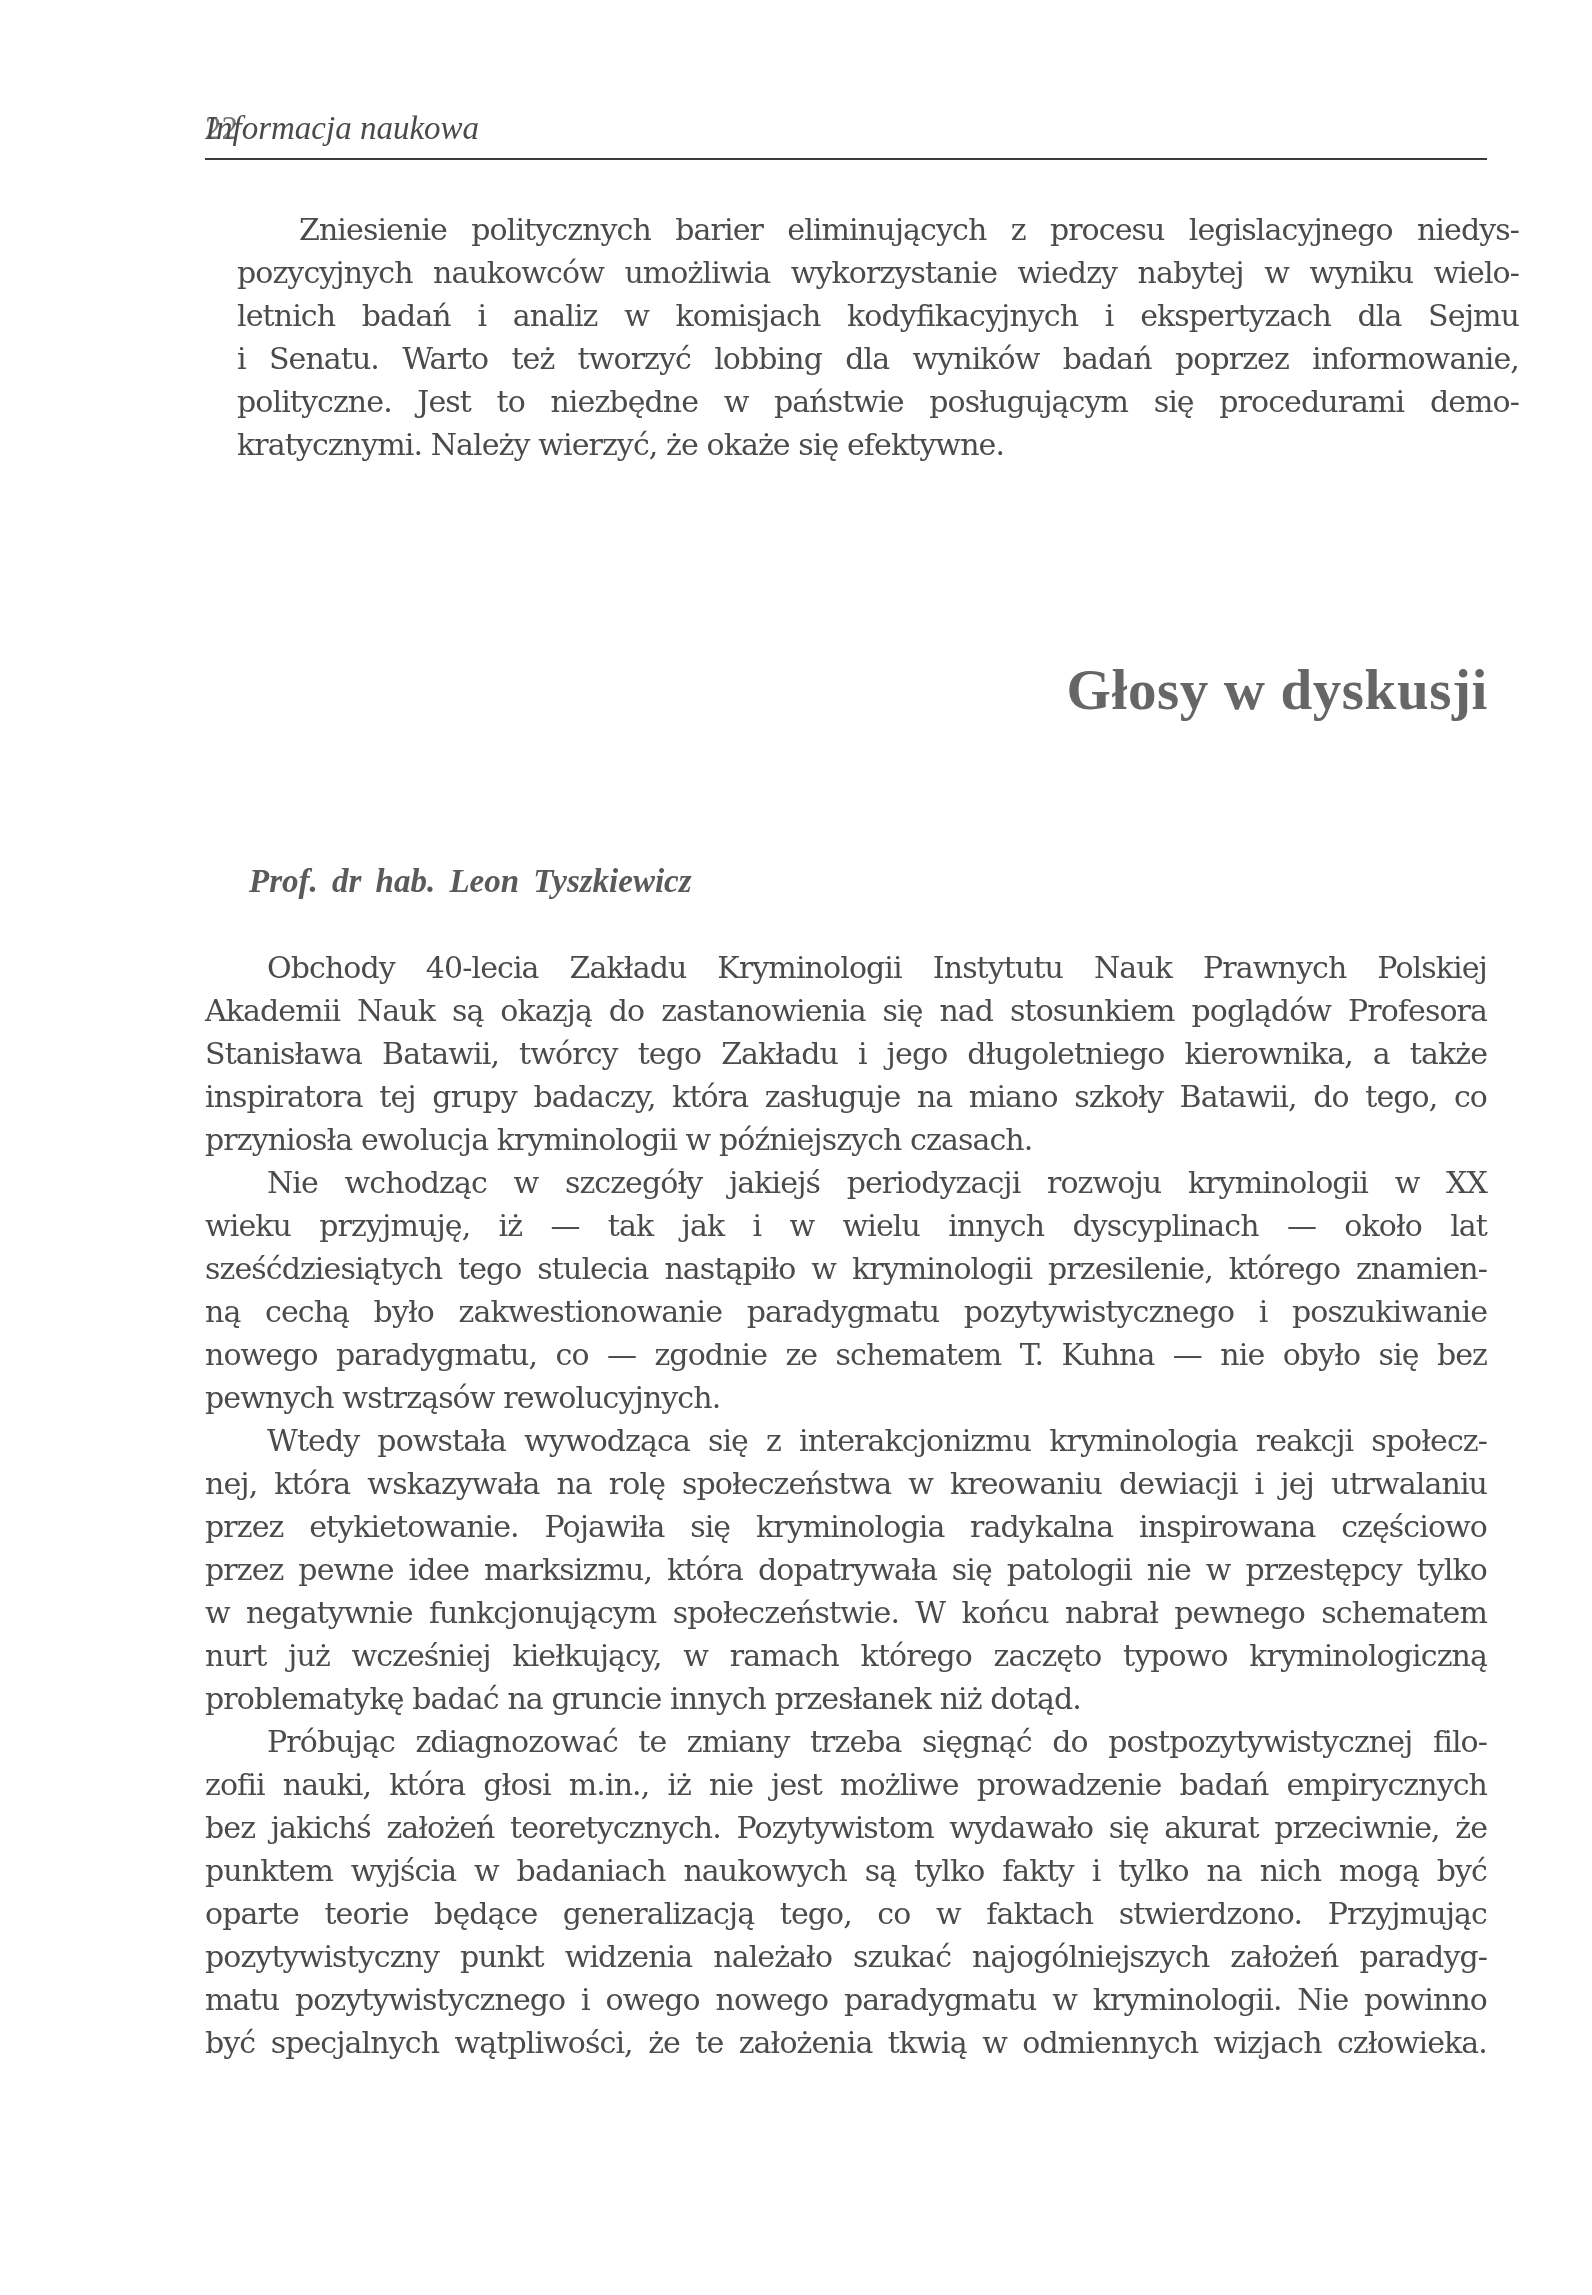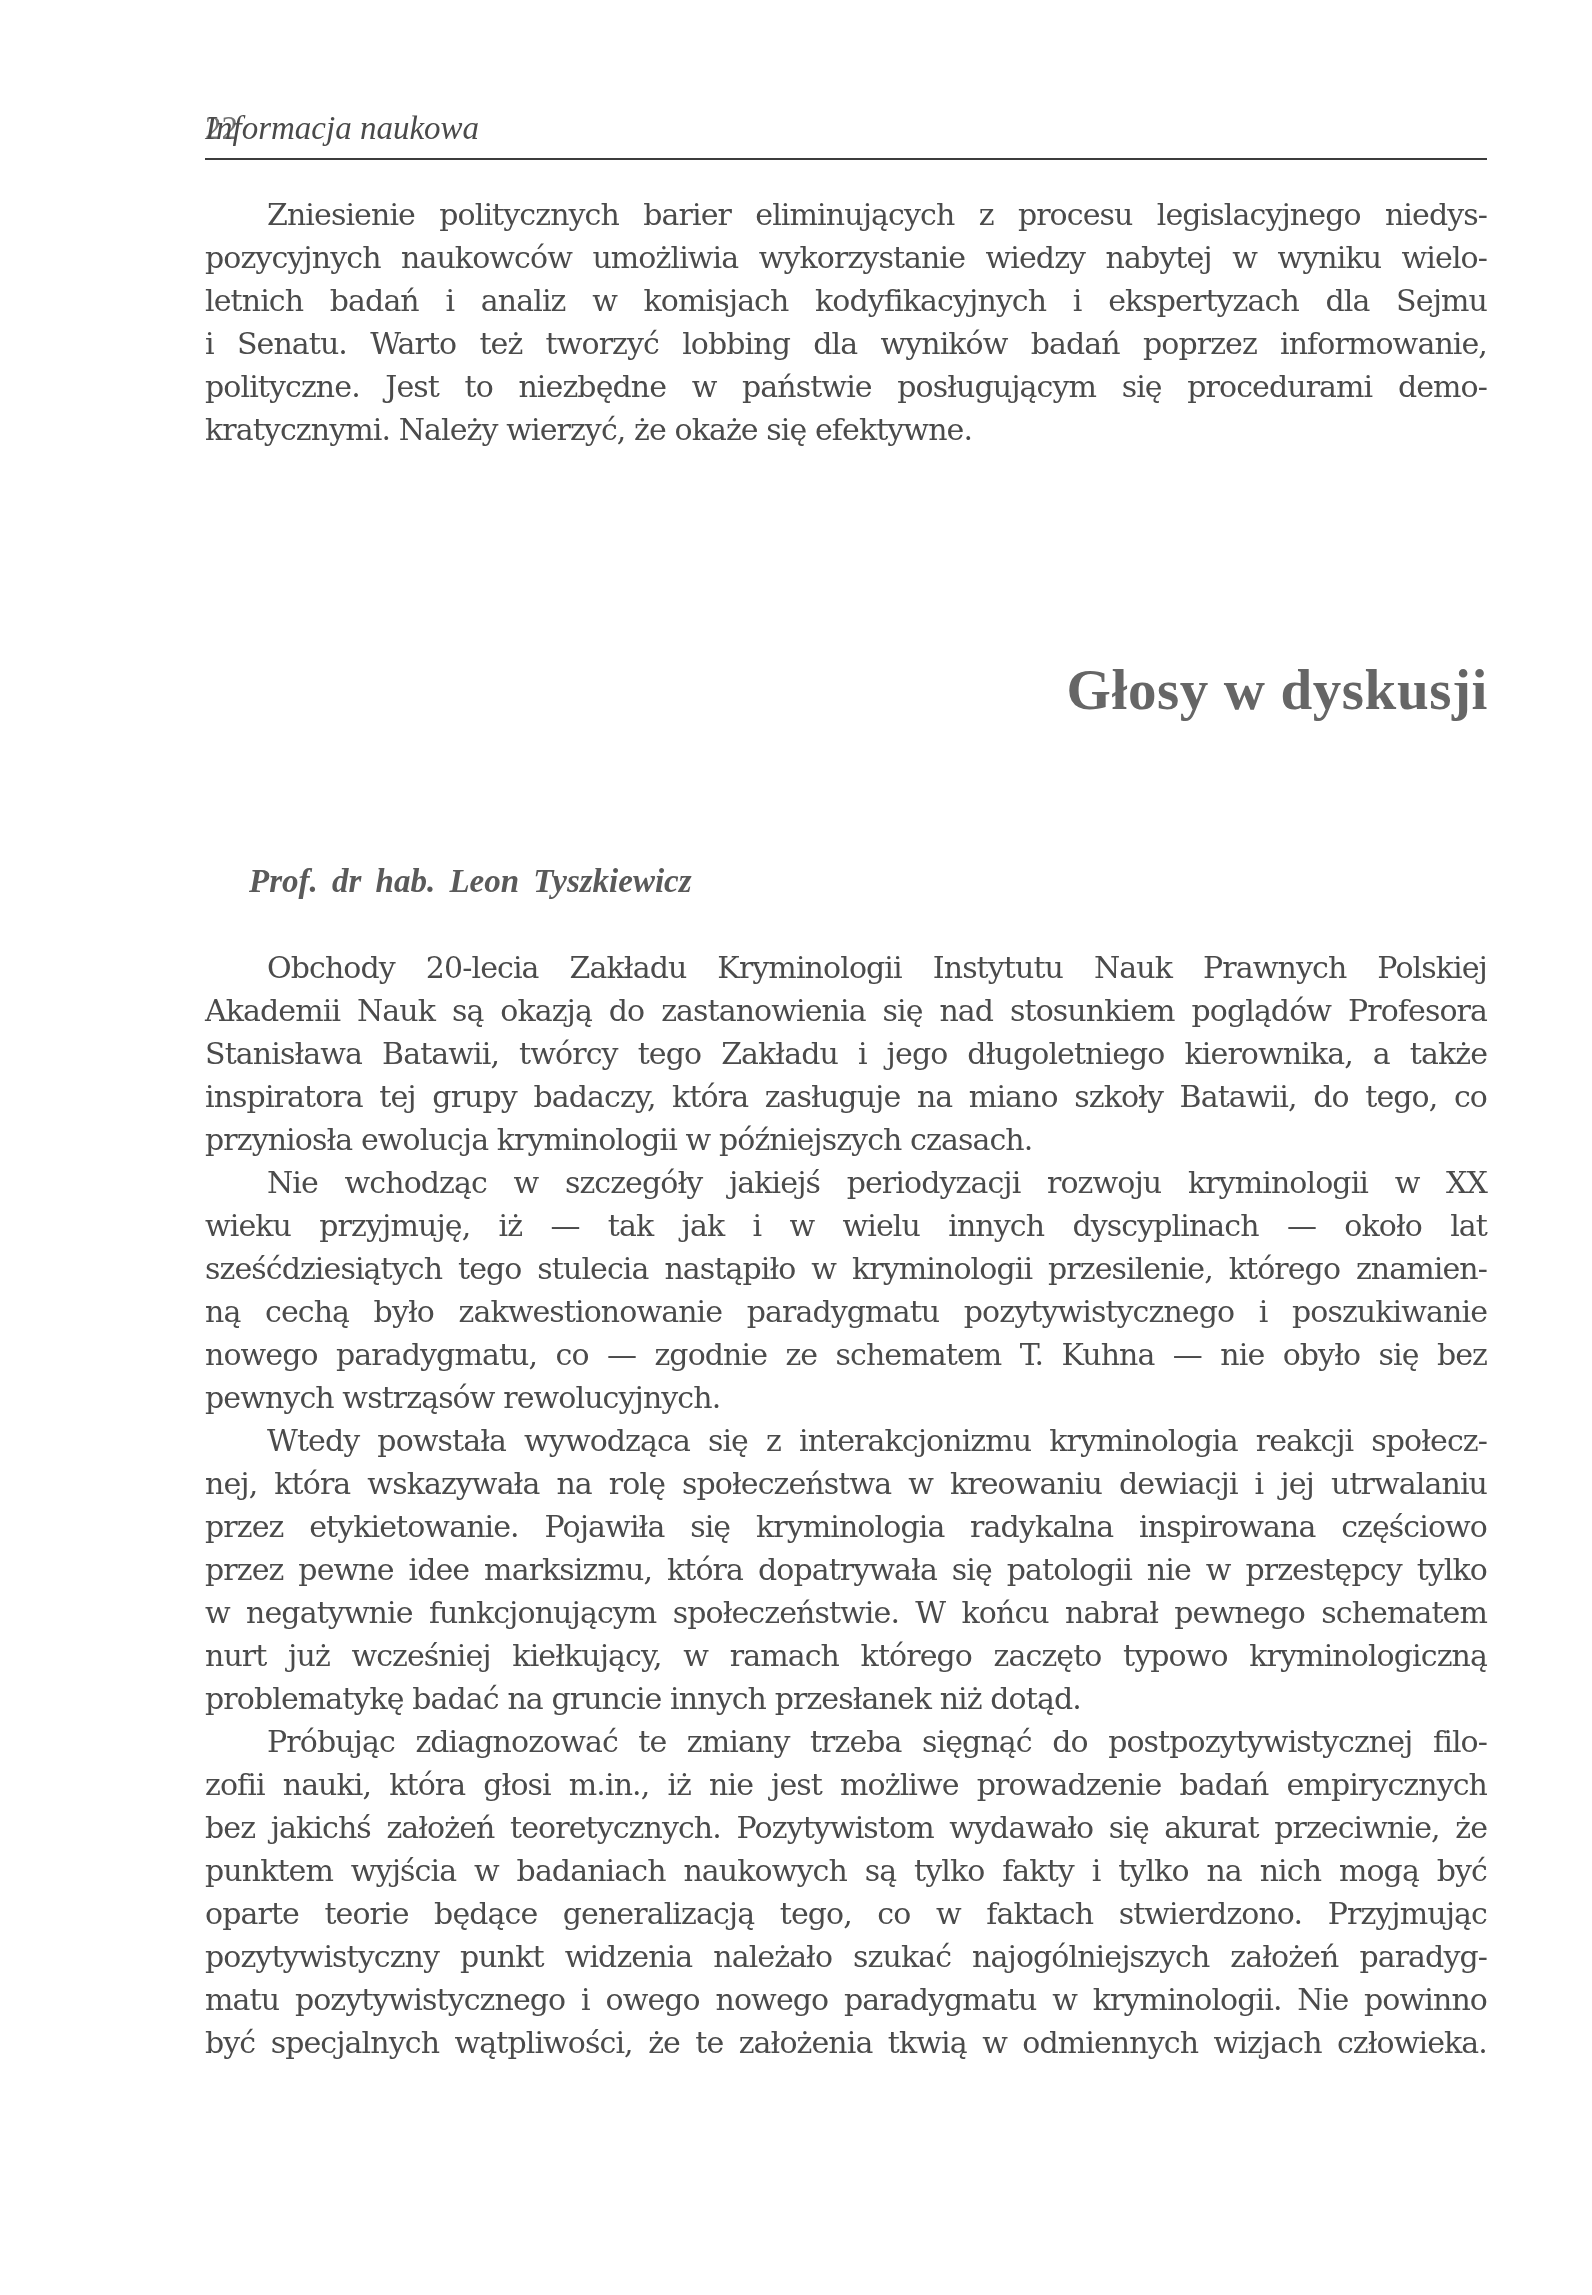--- a/index.html
+++ b/index.html
@@ -26,21 +26,21 @@
     background: #3c3c3c;
   }
   .block { position: absolute; left: 205px; width: 1282px; }
   .line {
     display: block; height: 43px; line-height: 43px; white-space: nowrap;
     font-family: "DejaVu Serif", serif; font-size: 30px; letter-spacing: -0.9px;
     text-align: justify; text-align-last: justify; color: #4b4b4b;
   }
   .line.last { text-align-last: left; }
   .line.indent { padding-left: 62px; }
-  .para1 { top: 193px; }
+  .para1 { top: 208px; margin-left: 32px; }
   .section-title {
     position: absolute; right: 105px; top: 657px;
     font-family: "Liberation Serif", serif; font-weight: bold; font-size: 57px;
     color: #666666; letter-spacing: 0.6px;
   }
   .author {
     position: absolute; left: 249px; top: 863px;
     font-family: "Liberation Serif", serif; font-weight: bold; font-style: italic;
     font-size: 33px; color: #5a5a5a; word-spacing: 6px;
   }
@@ -66,21 +66,21 @@
     <span class="line">polityczne. Jest to niezbędne w państwie posługującym się procedurami demo-</span>
     <span class="line last">kratycznymi. Należy wierzyć, że okaże się efektywne.</span>
   </div>
 
   <div class="section-title">Głosy w dyskusji</div>
 
   <div class="author">Prof. dr hab. Leon Tyszkiewicz</div>
 
   <div class="block body2">
     <div>
-      <span class="line indent">Obchody 20-lecia Zakładu Kryminologii Instytutu Nauk Prawnych Polskiej</span>
+      <span class="line indent">Obchody 40-lecia Zakładu Kryminologii Instytutu Nauk Prawnych Polskiej</span>
       <span class="line">Akademii Nauk są okazją do zastanowienia się nad stosunkiem poglądów Profesora</span>
       <span class="line">Stanisława Batawii, twórcy tego Zakładu i jego długoletniego kierownika, a także</span>
       <span class="line">inspiratora tej grupy badaczy, która zasługuje na miano szkoły Batawii, do tego, co</span>
       <span class="line last">przyniosła ewolucja kryminologii w późniejszych czasach.</span>
     </div>
     <div>
       <span class="line indent">Nie wchodząc w szczegóły jakiejś periodyzacji rozwoju kryminologii w XX</span>
       <span class="line">wieku przyjmuję, iż — tak jak i w wielu innych dyscyplinach — około lat</span>
       <span class="line">sześćdziesiątych tego stulecia nastąpiło w kryminologii przesilenie, którego znamien-</span>
       <span class="line">ną cechą było zakwestionowanie paradygmatu pozytywistycznego i poszukiwanie</span>

